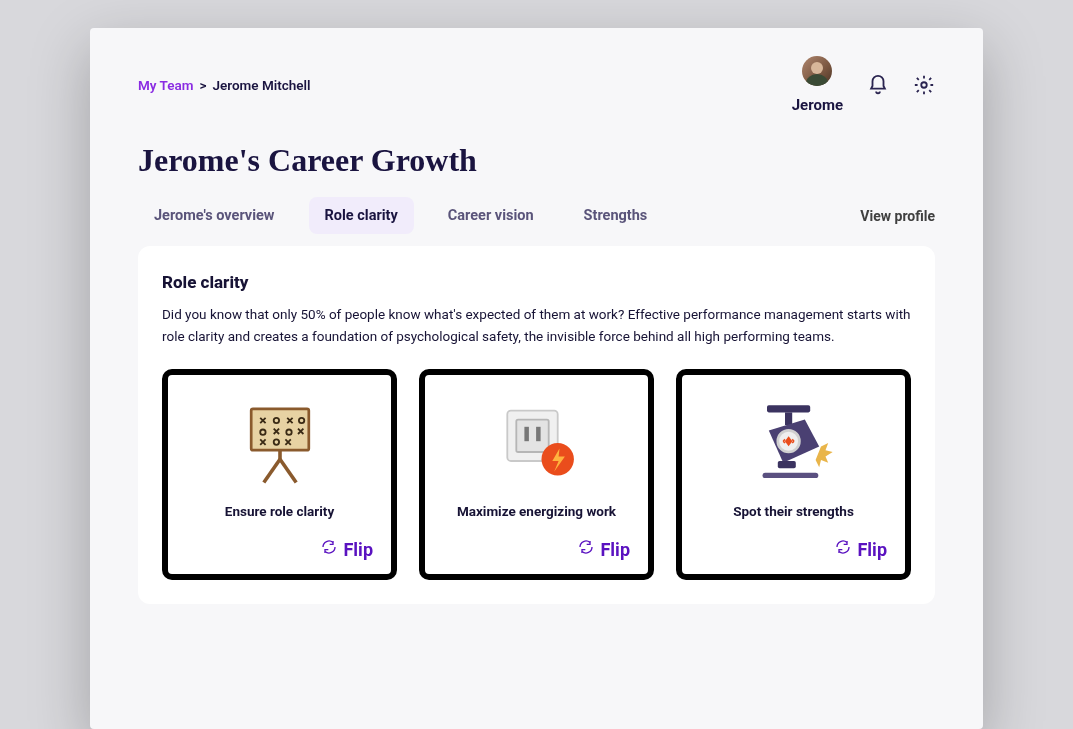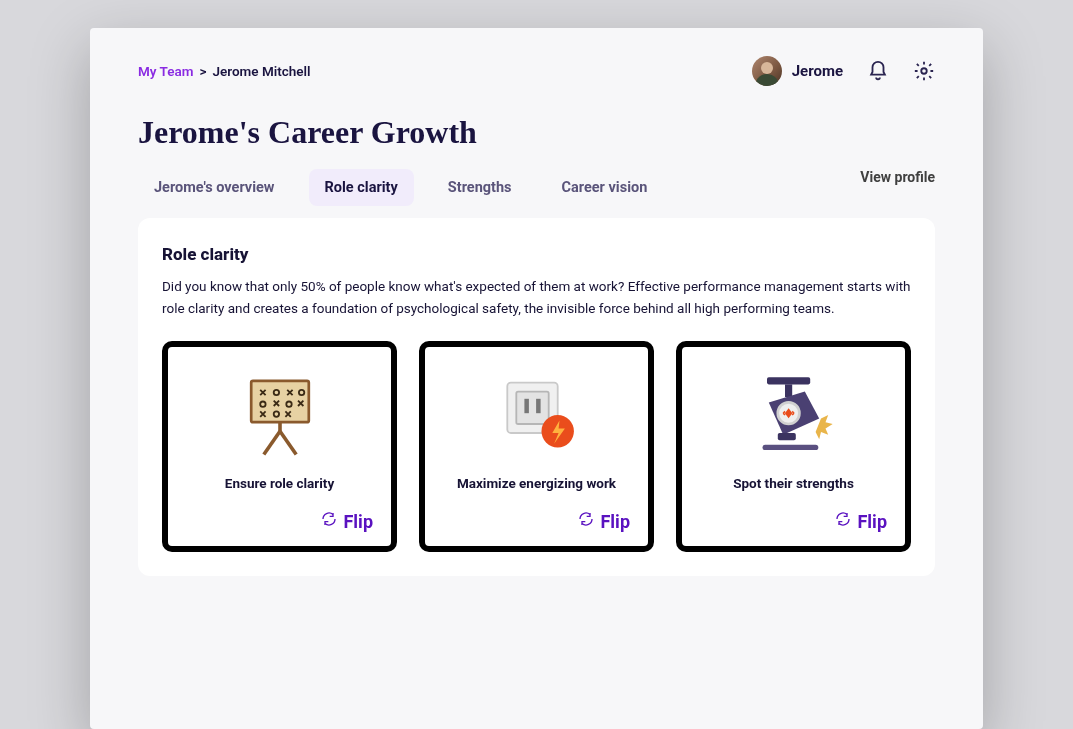--- a/index.html
+++ b/index.html
@@ -50,20 +50,21 @@
   .header-right {
     display: flex;
     align-items: center;
     gap: 24px;
   }
   .user-chip {
     display: flex;
     align-items: center;
     gap: 10px;
     cursor: pointer;
+    flex-direction: column;
   }
   .avatar {
     width: 30px; height: 30px; border-radius: 50%;
     background: linear-gradient(135deg,#b0876f 0%, #7a5640 60%, #4a3425 100%);
     display:inline-block;
     position:relative;
     overflow:hidden;
   }
   .avatar::after{
     content:"";
@@ -87,20 +88,21 @@
     font-family: Georgia, "Times New Roman", serif;
     font-size: 32px;
     font-weight: 700;
     color: #1a1440;
     margin: 22px 0 18px 0;
   }
 
   
   .tabrow {
     display:flex;
+    align-items:center;
     justify-content: space-between;
     margin-bottom: 12px;
   }
   .tabs {
     display: flex;
     gap: 18px;
     align-items:center;
   }
   .tab {
     padding: 10px 16px;
@@ -231,22 +233,22 @@
           </svg>
         </div>
       </div>
 
       <h1 class="page-title">Jerome's Career Growth</h1>
 
       <div class="tabrow">
         <div class="tabs">
           <div class="tab">Jerome's overview</div>
           <div class="tab active">Role clarity</div>
+          <div class="tab">Career vision</div>
           <div class="tab">Strengths</div>
-          <div class="tab">Career vision</div>
         </div>
         <div class="view-profile">View profile</div>
       </div>
 
       <div class="panel">
         <h2>Role clarity</h2>
         <p class="panel-desc">Did you know that only 50% of people know what's expected of them at work? Effective performance management starts with role clarity and creates a foundation of psychological safety, the invisible force behind all high performing teams.</p>
 
         <div class="cards">
 

